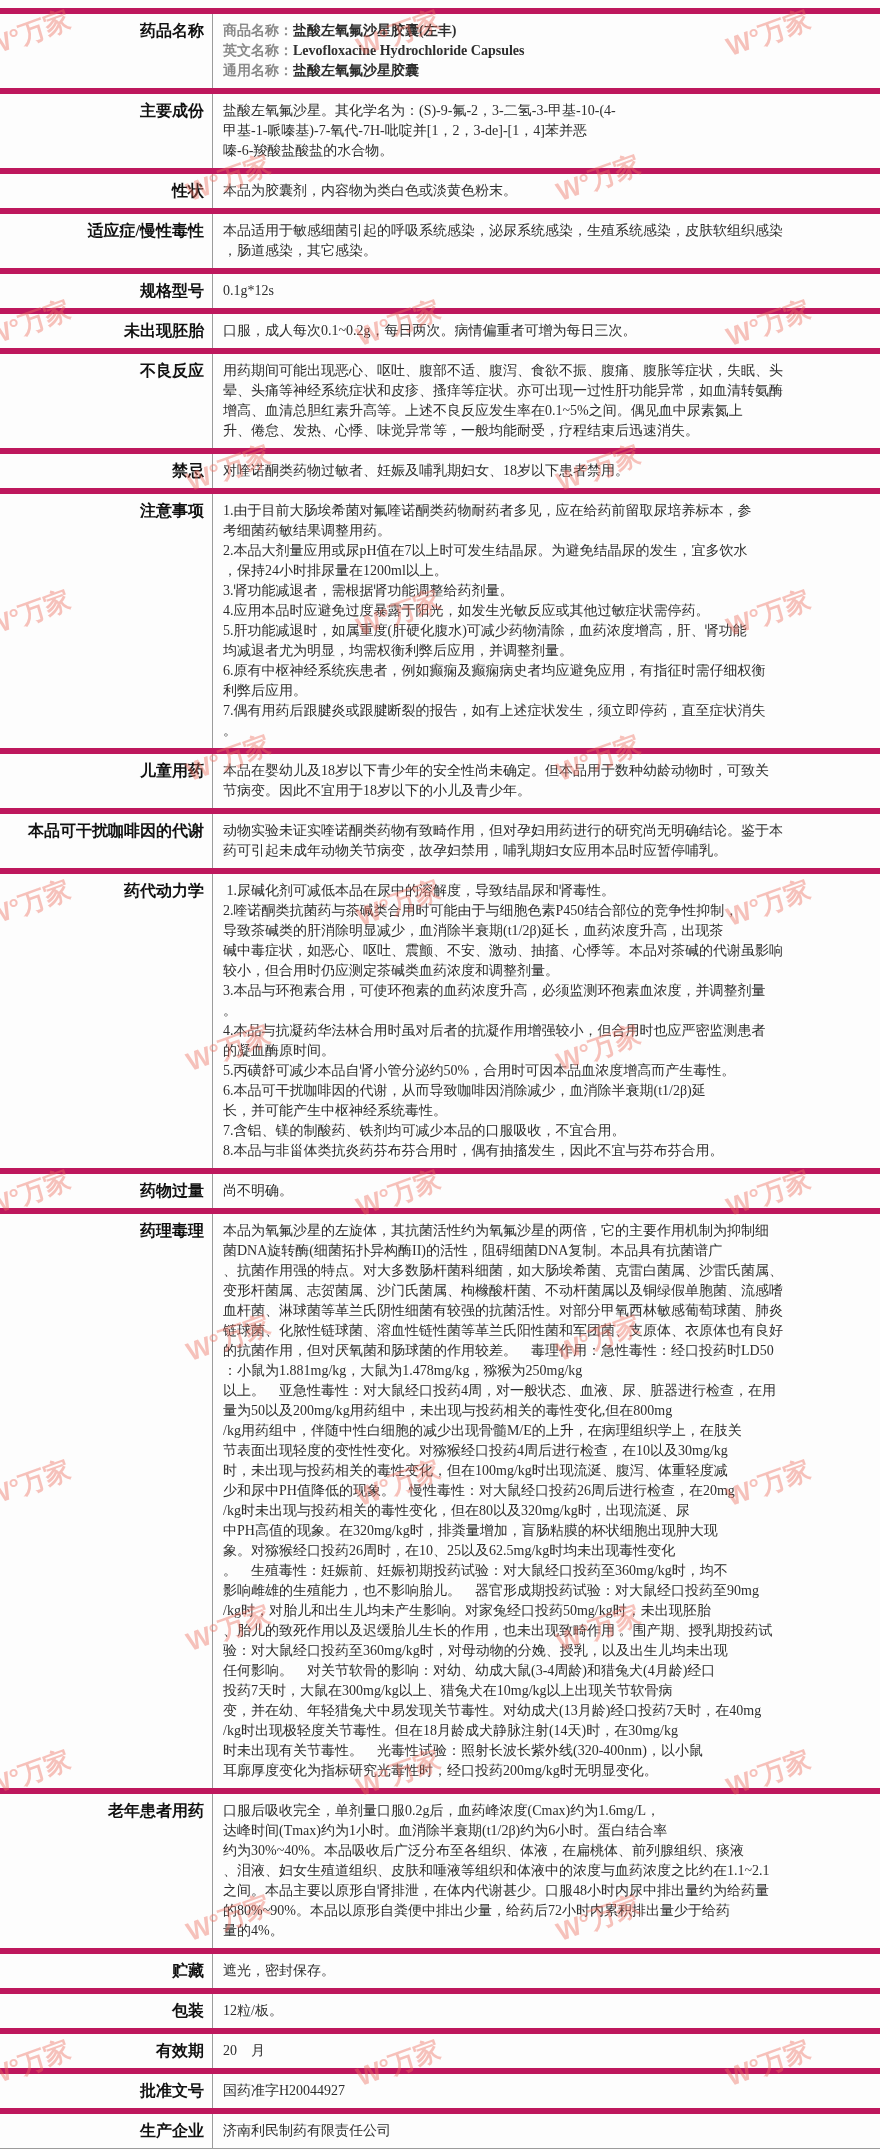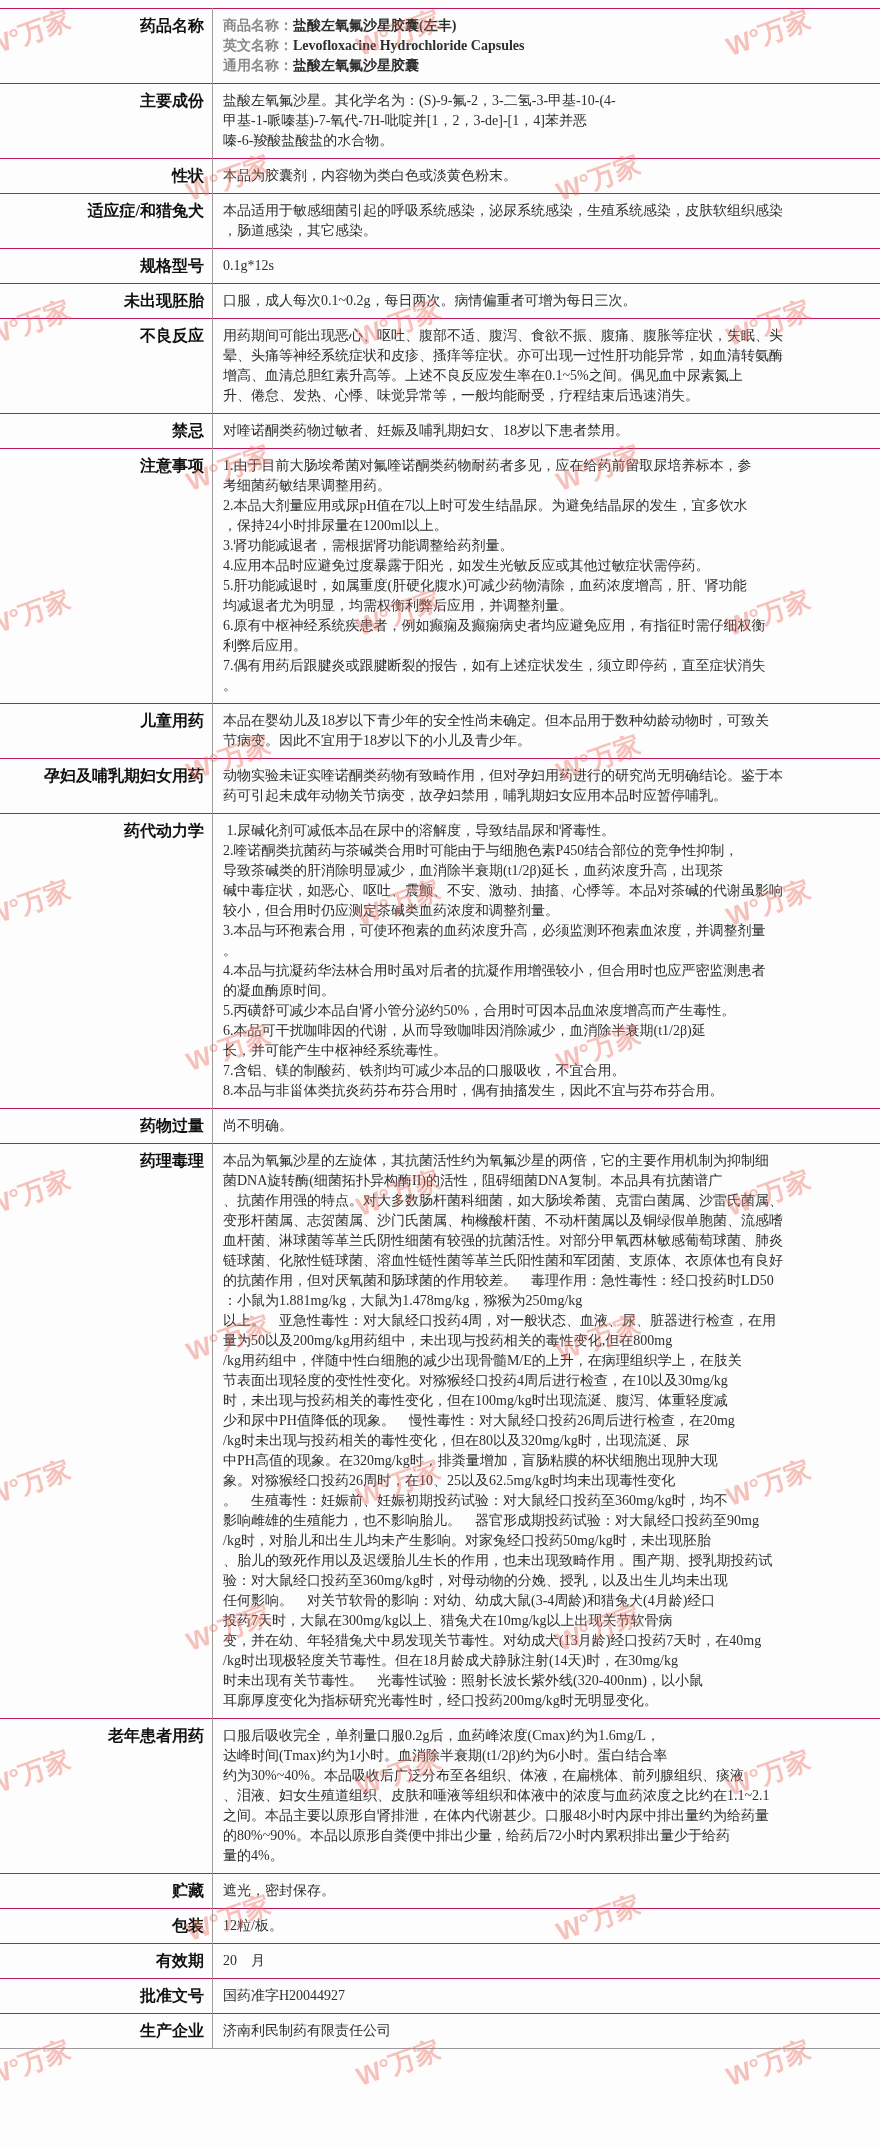--- a/index.html
+++ b/index.html
@@ -11,21 +11,21 @@
     position: relative;
     overflow: hidden;
   }
   .page { position: relative; width: 880px; min-height: 2150px; }
   table.drug-table {
     width: 880px;
     margin-top: 8px;
     border-collapse: collapse;
     table-layout: fixed;
   }
-  table.drug-table tr { border-top: 1px solid #be185d; }
+  table.drug-table tr { border-top: 6px solid #be185d; }
   table.drug-table tr:last-child { border-bottom: 1px solid #9b9b9b; }
   td.label-cell {
     width: 200px;
     border-right: 1px solid #9b9b9b;
     vertical-align: top;
     text-align: right;
     padding: 7px 8px 7px 4px;
     font-size: 16px;
     font-weight: bold;
     color: #111111;
@@ -74,21 +74,21 @@
           <td class="label-cell">主要成份</td>
           <td class="content-cell">盐酸左氧氟沙星。其化学名为：(S)-9-氟-2，3-二氢-3-甲基-10-(4-
 甲基-1-哌嗪基)-7-氧代-7H-吡啶并[1，2，3-de]-[1，4]苯并恶
 嗪-6-羧酸盐酸盐的水合物。</td>
         </tr>
         <tr>
           <td class="label-cell">性状</td>
           <td class="content-cell">本品为胶囊剂，内容物为类白色或淡黄色粉末。</td>
         </tr>
         <tr>
-          <td class="label-cell">适应症/和猎兔犬</td>
+          <td class="label-cell">适应症/慢性毒性</td>
           <td class="content-cell">本品适用于敏感细菌引起的呼吸系统感染，泌尿系统感染，生殖系统感染，皮肤软组织感染
 ，肠道感染，其它感染。</td>
         </tr>
         <tr>
           <td class="label-cell">规格型号</td>
           <td class="content-cell">0.1g*12s</td>
         </tr>
         <tr>
           <td class="label-cell">未出现胚胎</td>
           <td class="content-cell">口服，成人每次0.1~0.2g，每日两次。病情偏重者可增为每日三次。</td>
@@ -118,21 +118,21 @@
 利弊后应用。
 7.偶有用药后跟腱炎或跟腱断裂的报告，如有上述症状发生，须立即停药，直至症状消失
 。</td>
         </tr>
         <tr>
           <td class="label-cell">儿童用药</td>
           <td class="content-cell">本品在婴幼儿及18岁以下青少年的安全性尚未确定。但本品用于数种幼龄动物时，可致关
 节病变。因此不宜用于18岁以下的小儿及青少年。</td>
         </tr>
         <tr>
-          <td class="label-cell">孕妇及哺乳期妇女用药</td>
+          <td class="label-cell">本品可干扰咖啡因的代谢</td>
           <td class="content-cell">动物实验未证实喹诺酮类药物有致畸作用，但对孕妇用药进行的研究尚无明确结论。鉴于本
 药可引起未成年动物关节病变，故孕妇禁用，哺乳期妇女应用本品时应暂停哺乳。</td>
         </tr>
         <tr>
           <td class="label-cell">药代动力学</td>
           <td class="content-cell"> 1.尿碱化剂可减低本品在尿中的溶解度，导致结晶尿和肾毒性。
 2.喹诺酮类抗菌药与茶碱类合用时可能由于与细胞色素P450结合部位的竞争性抑制，
 导致茶碱类的肝消除明显减少，血消除半衰期(t1/2β)延长，血药浓度升高，出现茶
 碱中毒症状，如恶心、呕吐、震颤、不安、激动、抽搐、心悸等。本品对茶碱的代谢虽影响
 较小，但合用时仍应测定茶碱类血药浓度和调整剂量。

